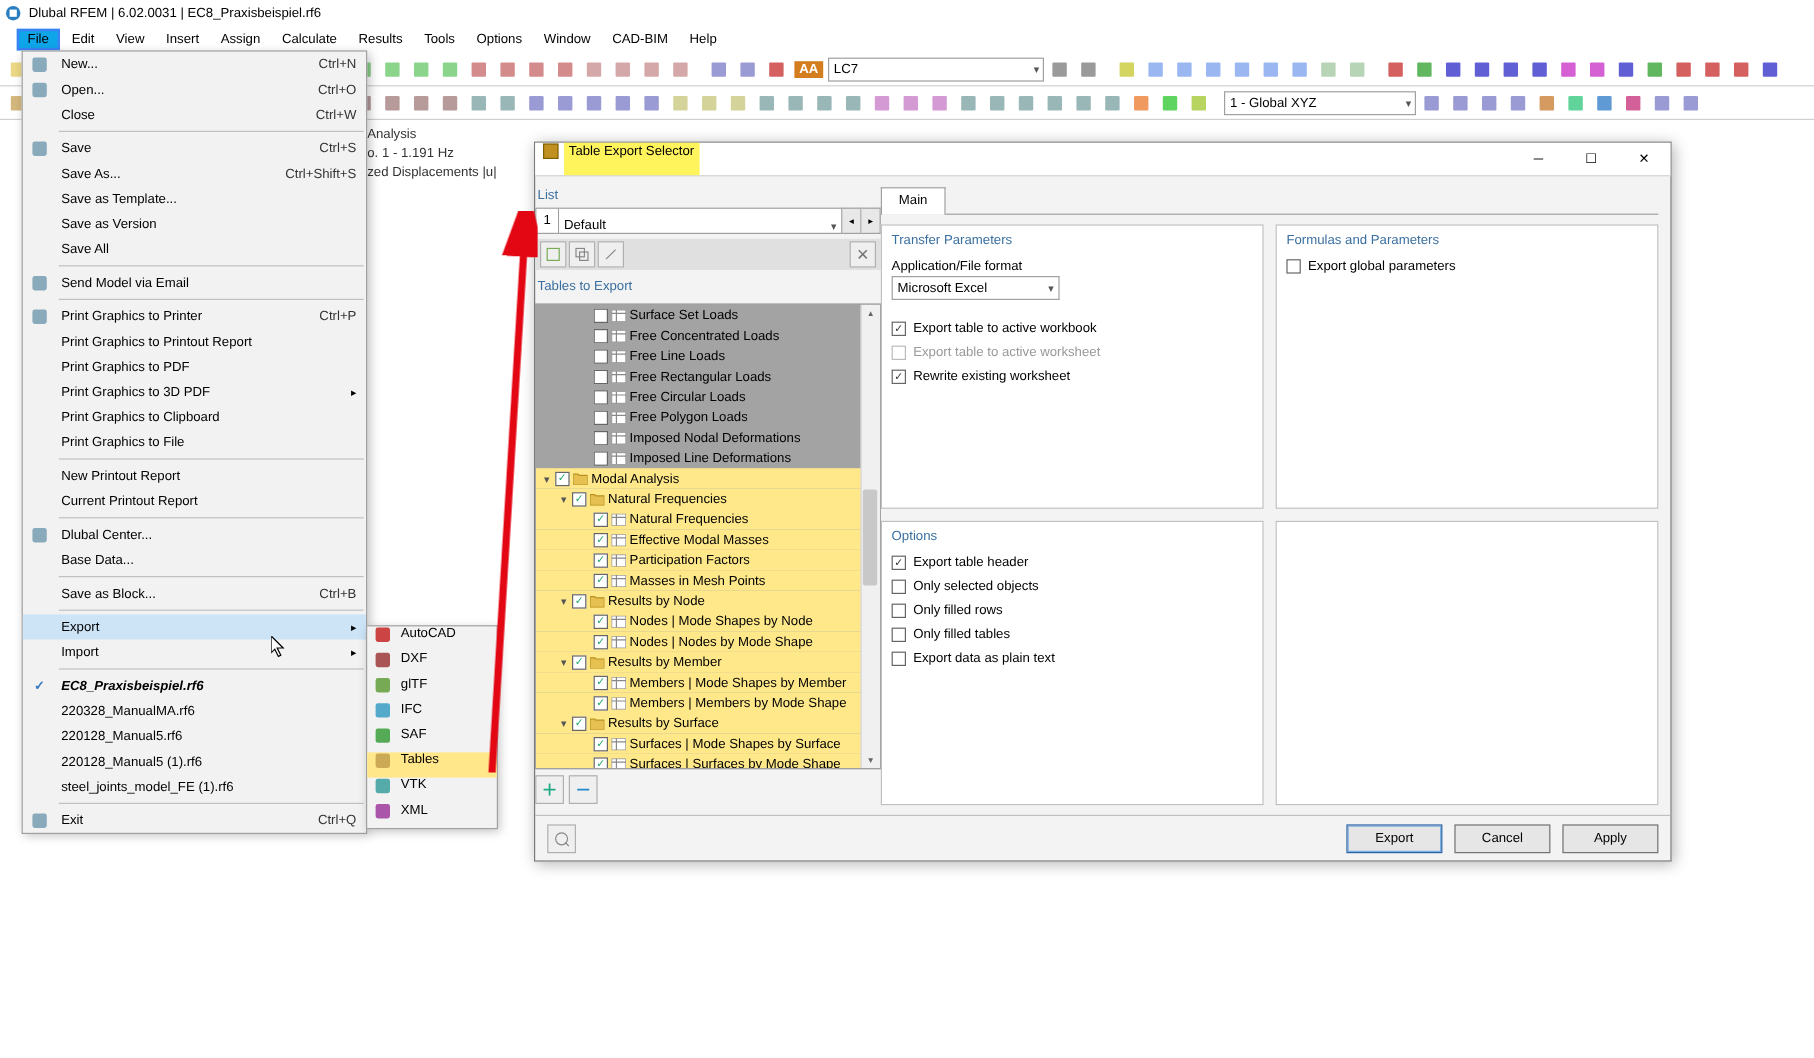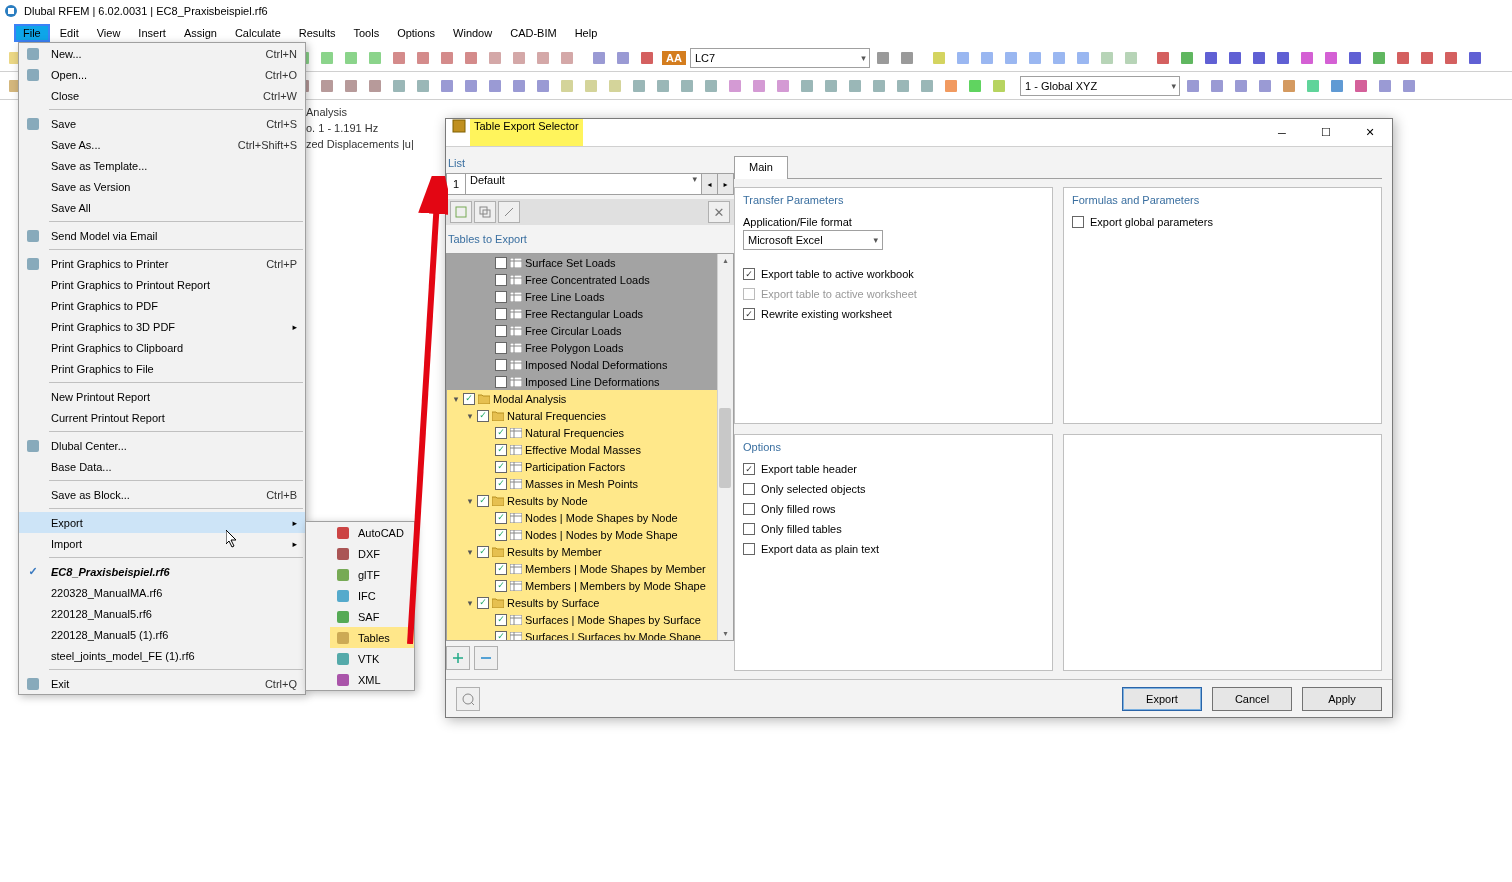--- a/index.html
+++ b/index.html
@@ -17,36 +17,36 @@
   .file-dropdown { position: absolute; left: 18px; top: 42px; width: 288px; background: #f2f2f2; border: 1px solid #a0a0a0; box-shadow: 2px 2px 8px rgba(0,0,0,.25); z-index: 50; }
   .fd-row { display: flex; align-items: center; height: 21px; padding-right: 8px; position: relative; }
   .fd-icon { width: 28px; display: flex; align-items: center; justify-content: center; }
   .fd-label { flex: 1; padding-left: 4px; }
   .fd-shortcut { color: #333; }
   .fd-row.hover { background: #cde4f7; }
   .fd-row.has-sub::after { content: "▸"; position: absolute; right: 8px; font-size: 9px; }
   .fd-sep { height: 1px; background: #c0c0c0; margin: 3px 2px 3px 30px; }
   .fd-check { width: 28px; text-align: center; color: #3a7ac0; font-weight: bold; }
   .export-sub { position: absolute; left: 305px; top: 521px; width: 110px; background: #f2f2f2; border: 1px solid #a0a0a0; box-shadow: 2px 2px 8px rgba(0,0,0,.25); z-index: 55; }
-  .es-row { display: flex; align-items: center; height: 21px; margin-left: 24px; }
+  .es-row { display: flex; align-items: flex-start; height: 21px; }
   .es-icon { width: 26px; display: flex; align-items: center; justify-content: center; }
   .es-label { flex: 1; padding-left: 2px; }
   .es-row.hot { background: #ffe78a; }
   .background-text { position: absolute; left: 306px; top: 104px; color: #333; line-height: 16px; }
   .dialog { position: absolute; left: 445px; top: 118px; width: 948px; height: 600px; background: #f3f3f3; border: 1px solid #7a7a7a; box-shadow: 2px 2px 12px rgba(0,0,0,.3); z-index: 40; display: flex; flex-direction: column; }
   .dlg-titlebar { height: 28px; background: #fff; display: flex; padding-left: 6px; border-bottom: 1px solid #d0d0d0; }
   .dlg-title { background: #fff45c; padding: 1px 4px; margin-left: 4px; }
   .dlg-titlebar .winbtns { margin-left: auto; display: flex; }
   .winbtn { width: 44px; height: 27px; display: flex; align-items: center; justify-content: center; }
   .dlg-body { flex: 1; display: flex; padding: 8px 10px 8px 0; }
   .dlg-left { width: 288px; display: flex; flex-direction: column; }
   .section-label { color: #3a6fa0; font-size: 11px; padding: 2px 2px 4px; }
   .list-row { display: flex; align-items: center; gap: 0; }
   .list-num { width: 20px; height: 22px; border: 1px solid #a0a0a0; background: #fff; display: flex; align-items: center; justify-content: center; }
-  .list-combo { flex: 1; height: 22px; border: 1px solid #a0a0a0; border-left: none; background: #fff; padding: 0 4px; position: relative; display: flex; align-items: flex-start; }
+  .list-combo { flex: 1; height: 22px; border: 1px solid #a0a0a0; border-left: none; background: #fff; padding: 0 4px; position: relative; display: flex; align-items: flex-end; }
   .list-combo::after { content: "▾"; position: absolute; right: 4px; font-size: 9px; color: #555; }
   .list-nav { width: 16px; height: 22px; border: 1px solid #a0a0a0; border-left: none; background: #e8e8e8; display: flex; align-items: center; justify-content: center; font-size: 8px; }
   .list-tools { display: flex; align-items: center; gap: 2px; margin-top: 4px; height: 26px; background: #e0e0e0; padding: 0 4px; }
   .list-tools .sm-btn { width: 22px; height: 22px; border: 1px solid #b0b0b0; background: #efefef; display: flex; align-items: center; justify-content: center; }
   .list-tools .spacer { flex: 1; }
   .tree-wrap { flex: 1; background: #a3a3a3; border: 1px solid #a0a0a0; margin-top: 4px; position: relative; overflow: hidden; }
   .tree { position: absolute; inset: 0; overflow-y: auto; }
   .tree-row { height: 17px; display: flex; align-items: center; padding-left: 4px; gap: 2px; }
   .tree-row.d1 { padding-left: 18px; }
   .tree-row.d2 { padding-left: 36px; }

